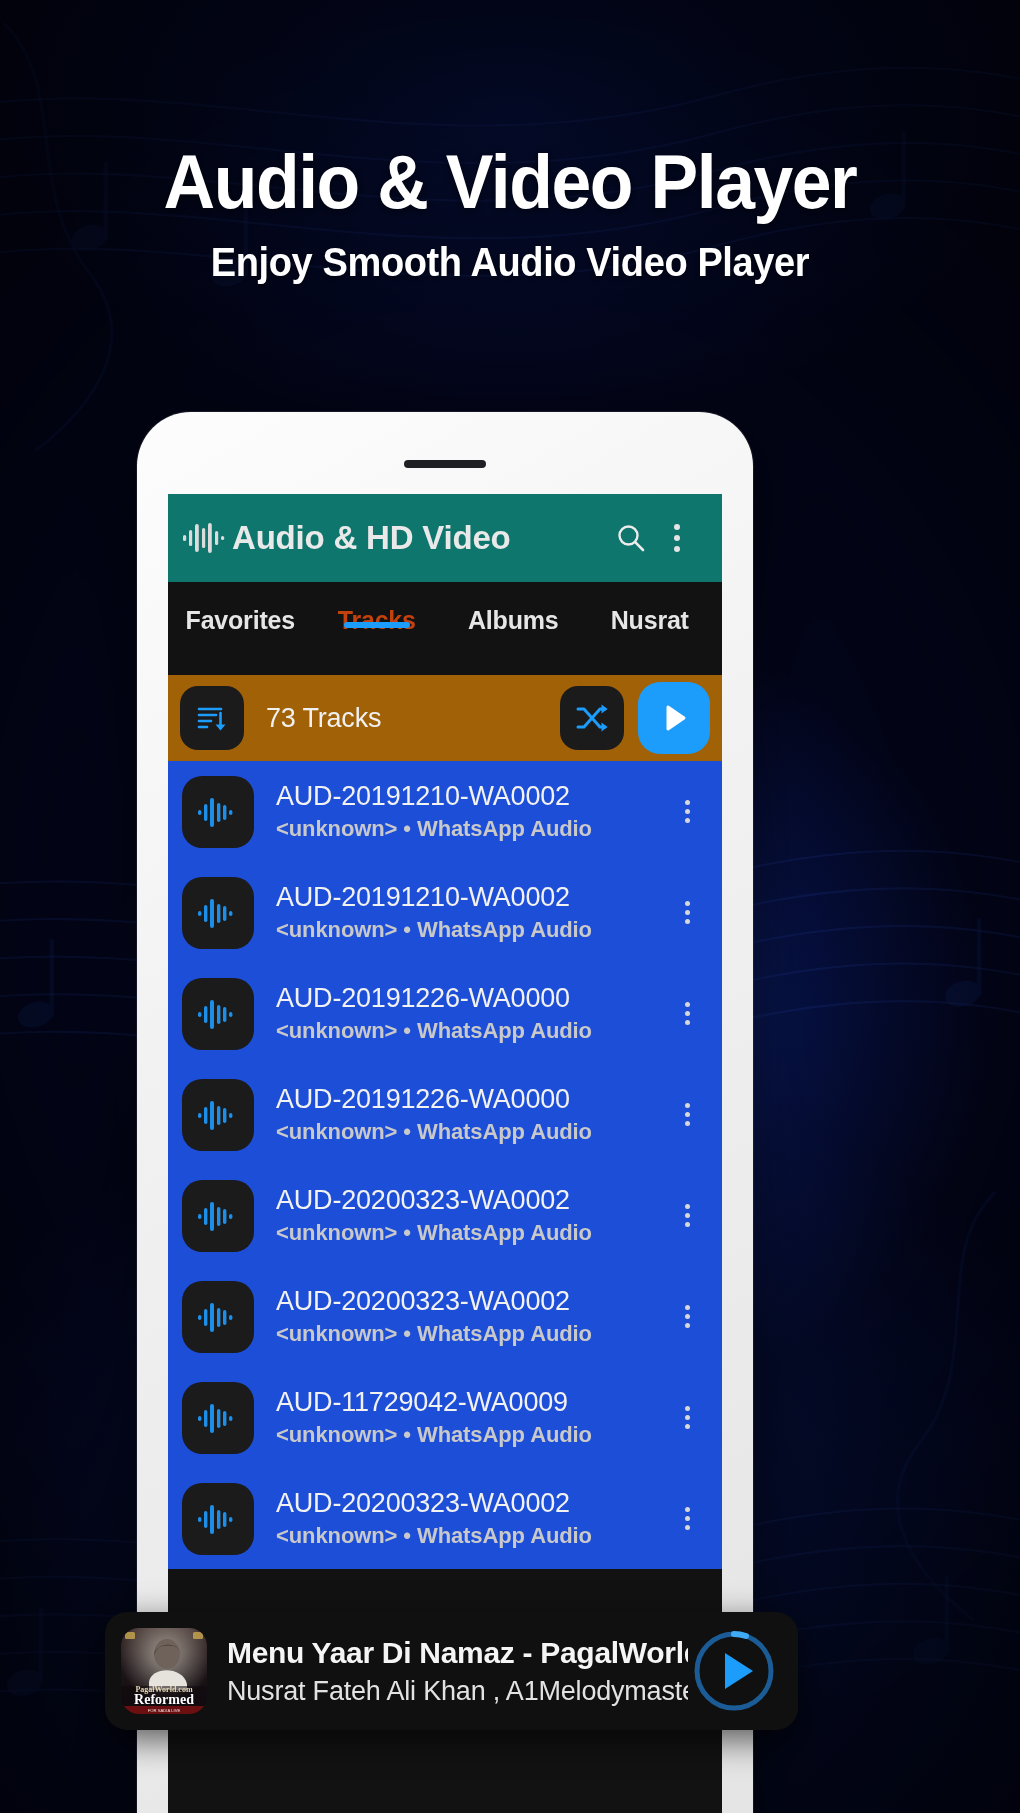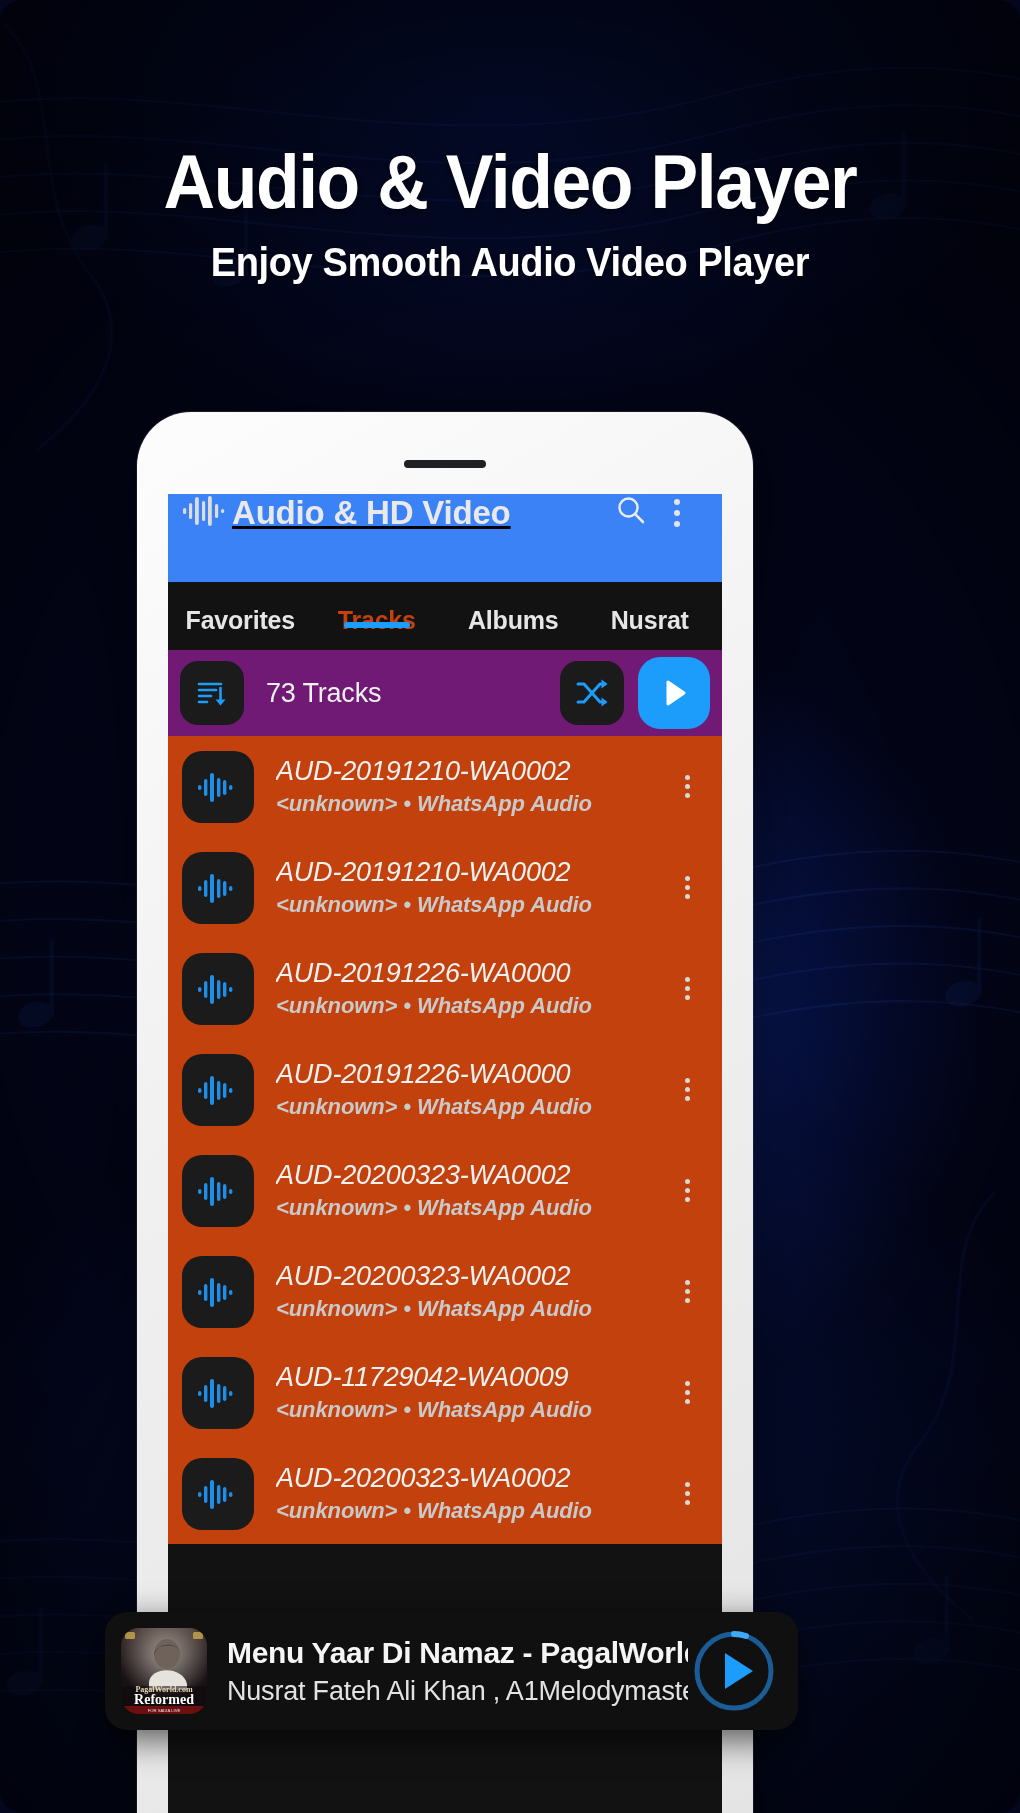--- a/index.html
+++ b/index.html
@@ -16,21 +16,20 @@
   .stage {
     position: relative;
     width: 1020px;
     height: 1813px;
     overflow: hidden;
     background:
       radial-gradient(ellipse 620px 560px at 54% 56%, rgba(22,64,190,0.62) 0%, rgba(12,36,130,0.34) 42%, rgba(4,10,50,0.0) 72%),
       radial-gradient(ellipse 900px 700px at 50% 86%, rgba(14,44,150,0.45) 0%, rgba(4,10,44,0) 70%),
       radial-gradient(ellipse 700px 420px at 50% 6%, rgba(7,18,70,0.9) 0%, rgba(3,5,26,1) 75%),
       linear-gradient(180deg, #04061f 0%, #050a33 28%, #071048 52%, #040a2b 78%, #02030f 100%);
-    border-radius: 22px;
   }
   .bg-staff {
     position: absolute;
     inset: -40px;
     opacity: 0.30;
     pointer-events: none;
   }
   .bg-staff svg { width: 100%; height: 100%; display: block; }
   .bg-vignette {
     position: absolute; inset: 0; pointer-events: none;
@@ -92,25 +91,24 @@
     top: 82px;
     width: 554px;
     height: 1338px;
     background: #121212;
     overflow: hidden;
   }
 
   
   .appbar {
     height: 88px;
-    background: #3b82f6;
+    background: #0f766e;
     display: flex;
-    align-items: flex-start;
+    align-items: center;
     padding: 0 22px 0 14px;
-    text-decoration: underline;
   }
   .appbar-logo { width: 44px; height: 34px; flex: 0 0 auto; display:block; }
   .appbar-title {
     margin-left: 6px;
     flex: 1 1 auto;
     color: #e9e9e9;
     font-family: "Liberation Sans Narrow", "Liberation Sans", sans-serif;
     font-size: 33px;
     font-weight: bold;
     letter-spacing: -0.2px;
@@ -152,25 +150,26 @@
     height: 6px;
     width: 66px;
     border-radius: 3px;
     background: transparent;
   }
   .tab.active .underline { background: #1c9cfb; }
 
   
   .toolbar {
     height: 86px;
-    background: #701a75;
+    background: #a16207;
     display: flex;
     align-items: center;
     padding: 0 12px 0 12px;
     position: relative;
+    margin-top: 25px;
   }
   .sq-btn {
     width: 64px; height: 64px;
     border-radius: 18px;
     background: #1b1b1b;
     display: flex; align-items: center; justify-content: center;
     flex: 0 0 auto;
   }
   .count-txt {
     flex: 1 1 auto;
@@ -184,21 +183,21 @@
   .play-fab {
     width: 72px; height: 72px;
     border-radius: 22px;
     background: #1c9cfb;
     display: flex; align-items: center; justify-content: center;
     flex: 0 0 auto;
     margin-left: 14px;
   }
 
   
-  .track-list { background: #c2410c; font-style: italic; }
+  .track-list { background: #1d4ed8; }
   .track {
     display: flex;
     align-items: center;
     height: 101px;
     padding: 0 14px 0 14px;
   }
   .track-art {
     width: 72px; height: 72px;
     border-radius: 20px;
     background: #1b1b1b;

